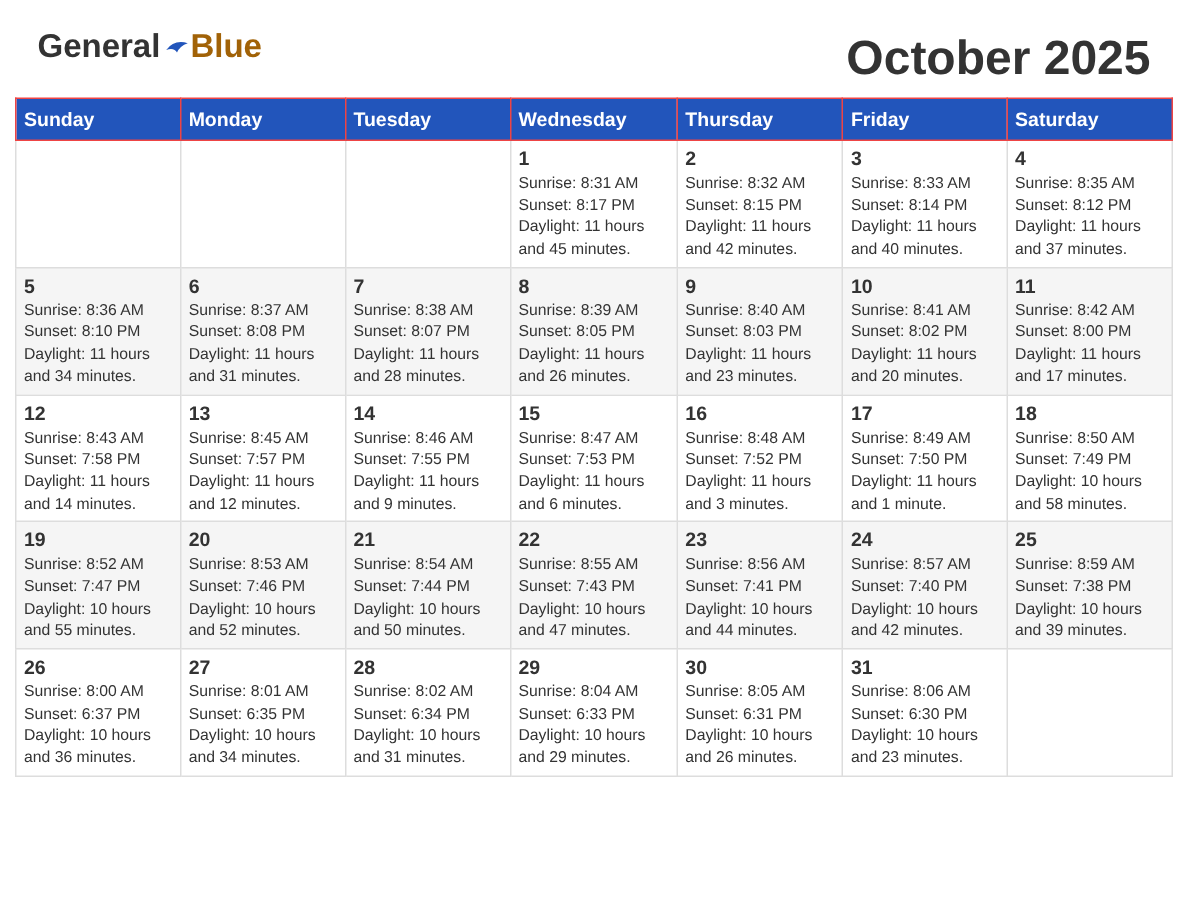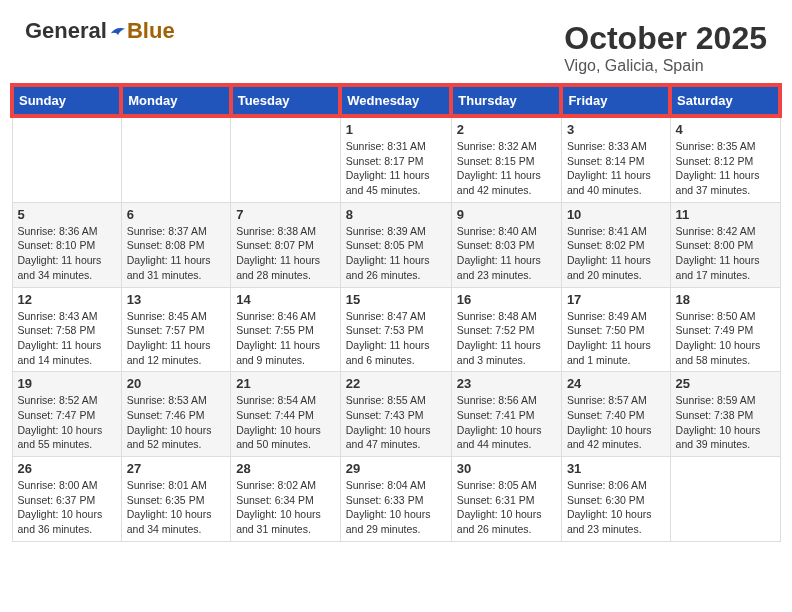--- a/index.html
+++ b/index.html
@@ -57,21 +57,21 @@
       border-collapse: collapse;
       border: 1px solid #ccc;
     }
     .calendar th {
       background-color: #2255bb;
       color: #fff;
       font-size: 13px;
       font-weight: bold;
       padding: 6px 5px;
       text-align: left;
-      border: 4px solid #ef4444;
+      border: 1px solid #ef4444;
     }
     .calendar td {
       vertical-align: top;
       padding: 4px 5px;
       font-size: 11px;
       color: #333;
       border: 1px solid #ddd;
       width: 113px;
       min-height: 80px;
     }
@@ -104,21 +104,20 @@
     <div style="display:flex;align-items:center;">
       <span class="logo-general">General</span>
       <svg class="logo-bird" viewBox="0 0 20 15" xmlns="http://www.w3.org/2000/svg">
         <path d="M2,10 Q8,2 18,5 Q12,7 10,12 Q8,8 2,10Z" fill="#2255bb"></path>
       </svg>
     </div>
     <span class="logo-blue">Blue</span>
   </div>
   <div class="title-block">
     <h1>October 2025</h1>
-    <h2>Vigo, Galicia, Spain</h2>
   </div>
 </div>
 
 <table class="calendar">
   <thead>
     <tr>
     <th>Sunday</th>
         <th>Monday</th>
         <th>Tuesday</th>
         <th>Wednesday</th>

